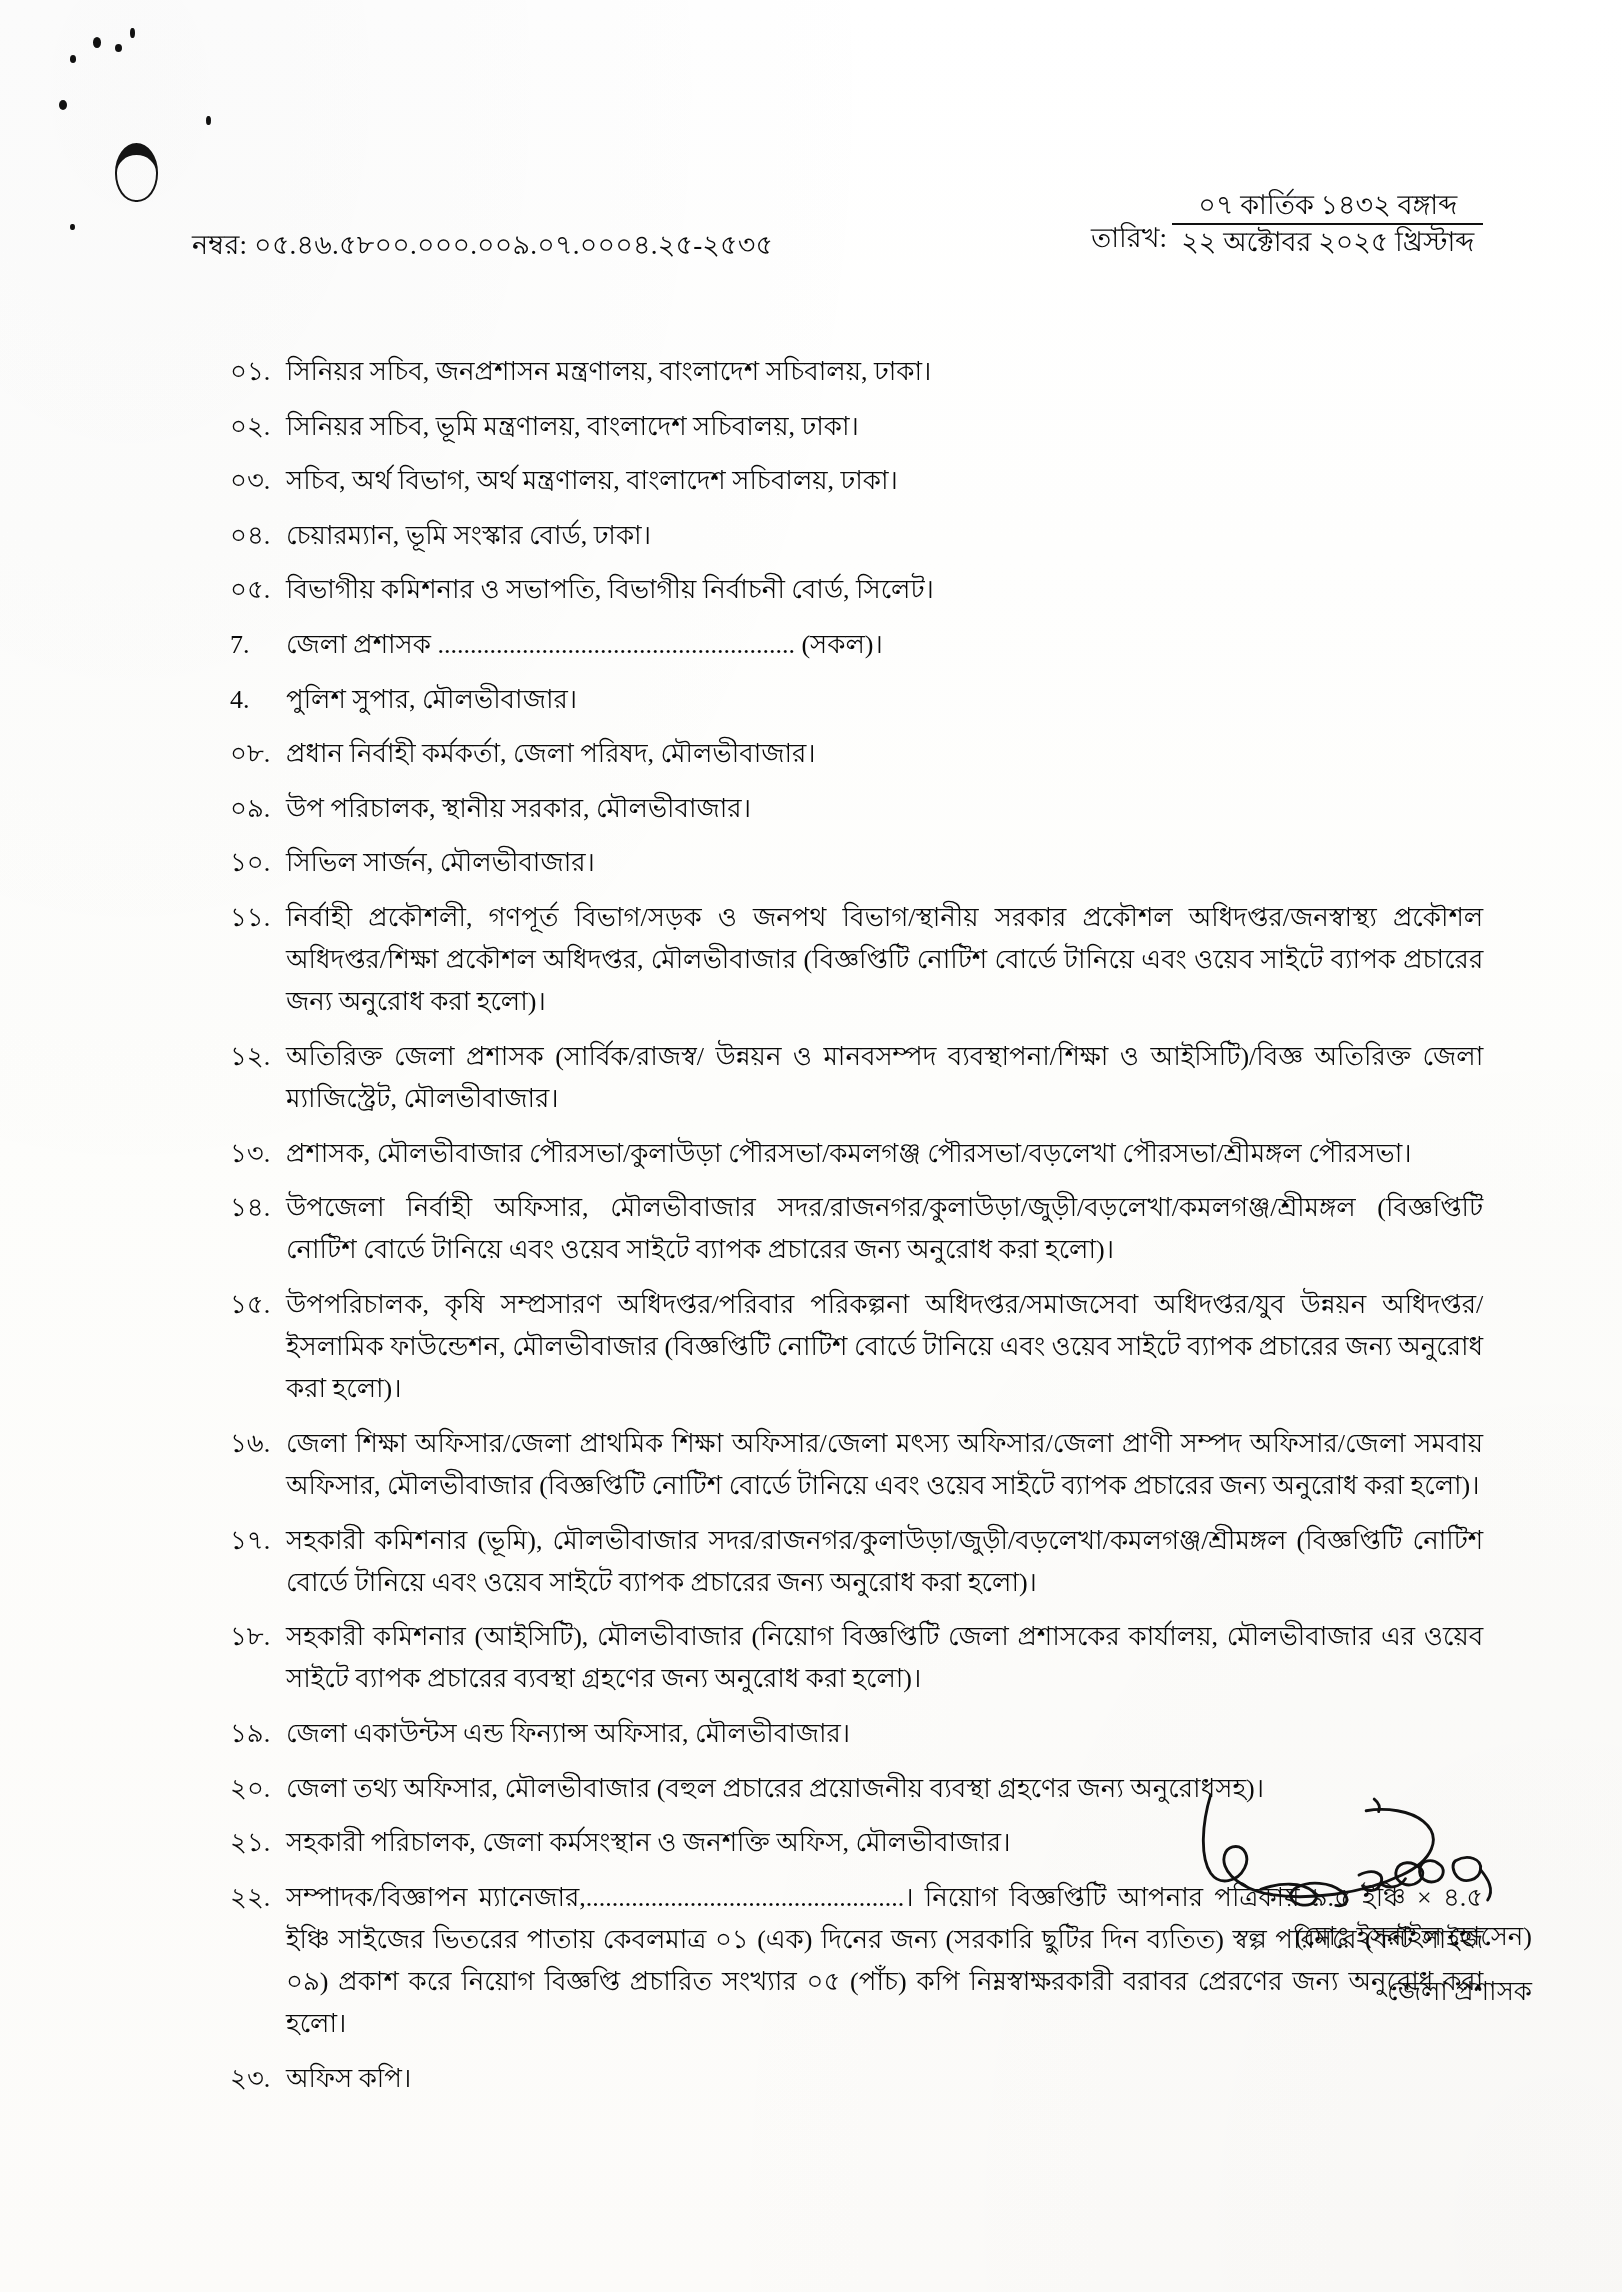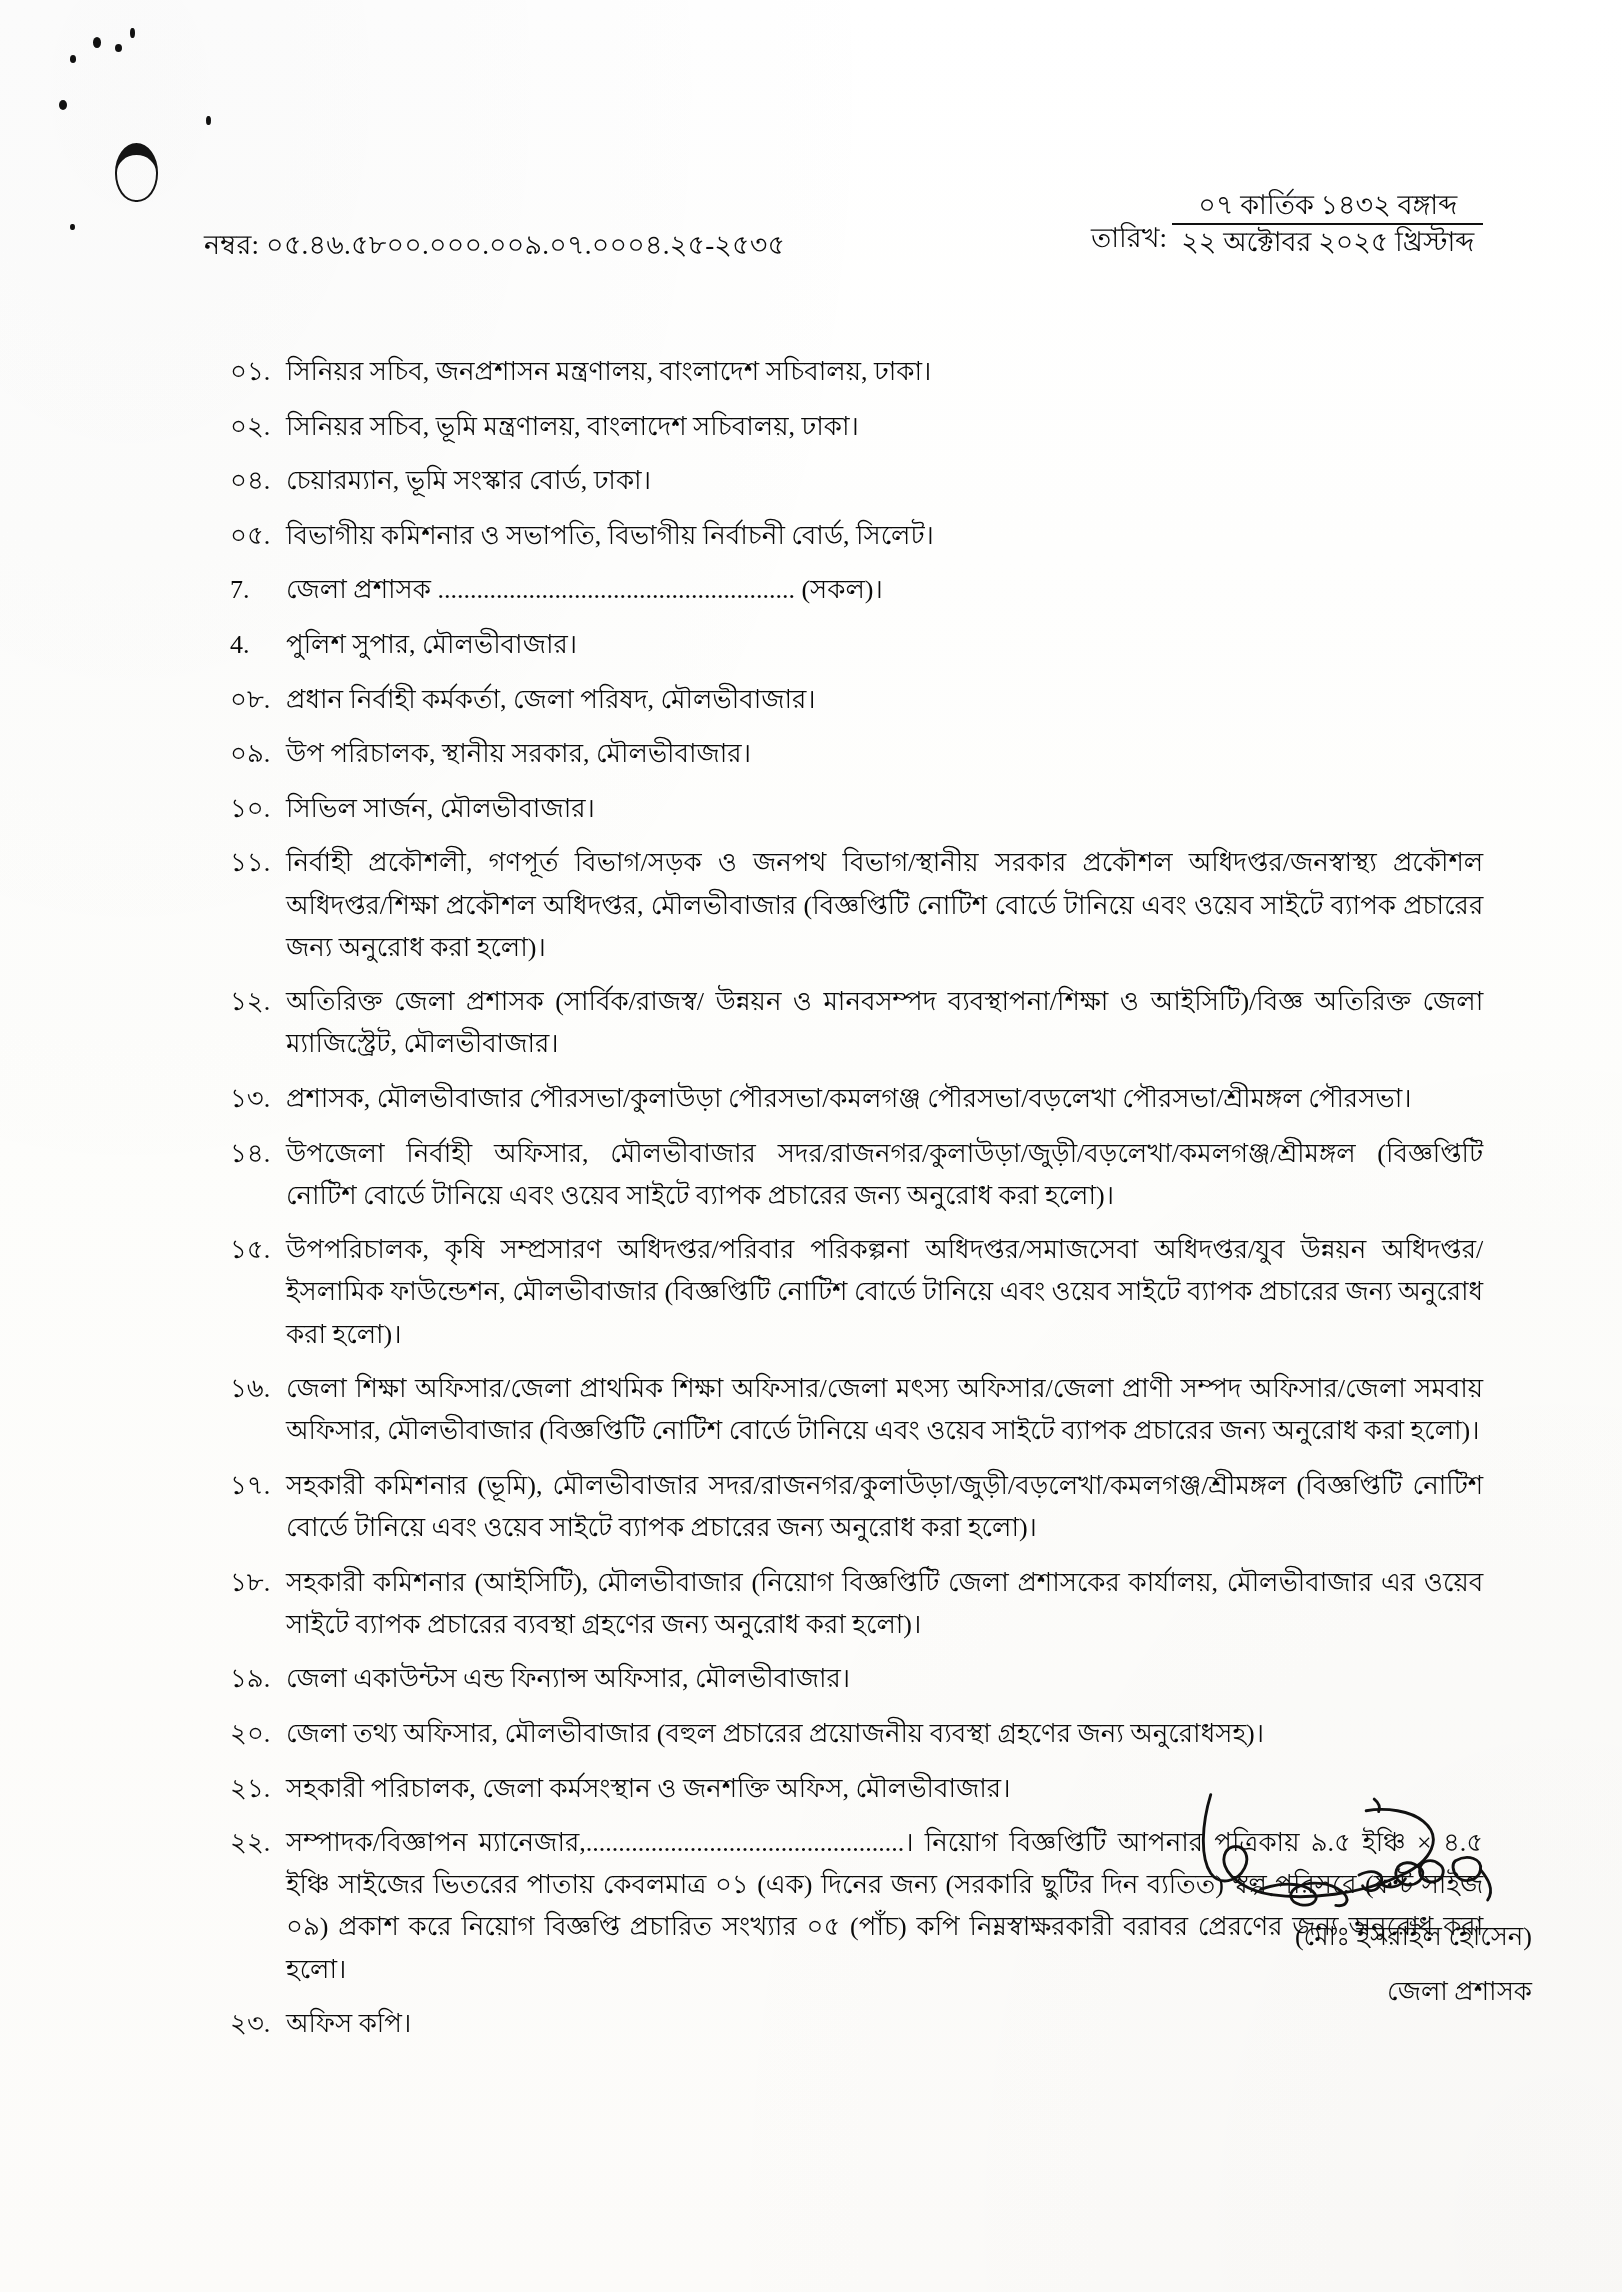--- a/index.html
+++ b/index.html
@@ -55,21 +55,21 @@
   #header {
     position: absolute;
     left: 0;
     top: 199px;
     width: 1623px;
     height: 107px;
   }
 
   #memo-number {
     position: absolute;
-    left: 204px;
+    left: 192px;
     top: 25px;
     font-size: 27px;
     letter-spacing: 0.2px;
     white-space: nowrap;
   }
 
   #date-block {
     position: absolute;
     left: 1091px;
     top: -12.5px;
@@ -205,20 +205,24 @@
 
 
   <div id="recipient-list">
       <div class="list-item">
         <span class="item-number">০১.</span>
         <span class="item-text">সিনিয়র সচিব, জনপ্রশাসন মন্ত্রণালয়, বাংলাদেশ সচিবালয়, ঢাকা।</span>
       </div>
       <div class="list-item">
         <span class="item-number">০২.</span>
         <span class="item-text">সিনিয়র সচিব, ভূমি মন্ত্রণালয়, বাংলাদেশ সচিবালয়, ঢাকা।</span>
+      </div>
+      <div class="list-item">
+        <span class="item-number">০৩.</span>
+        <span class="item-text">সচিব, অর্থ বিভাগ, অর্থ মন্ত্রণালয়, বাংলাদেশ সচিবালয়, ঢাকা।</span>
       </div>
       <div class="list-item">
         <span class="item-number">০৪.</span>
         <span class="item-text">চেয়ারম্যান, ভূমি সংস্কার বোর্ড, ঢাকা।</span>
       </div>
       <div class="list-item">
         <span class="item-number">০৫.</span>
         <span class="item-text">বিভাগীয় কমিশনার ও সভাপতি, বিভাগীয় নির্বাচনী বোর্ড, সিলেট।</span>
       </div>
       <div class="list-item">

